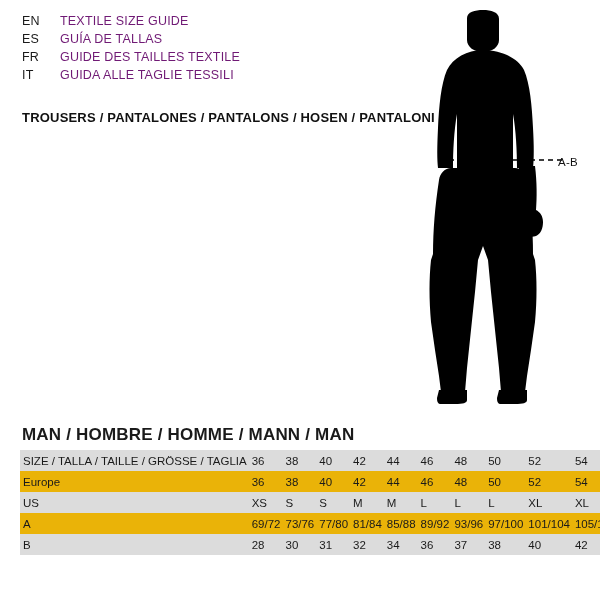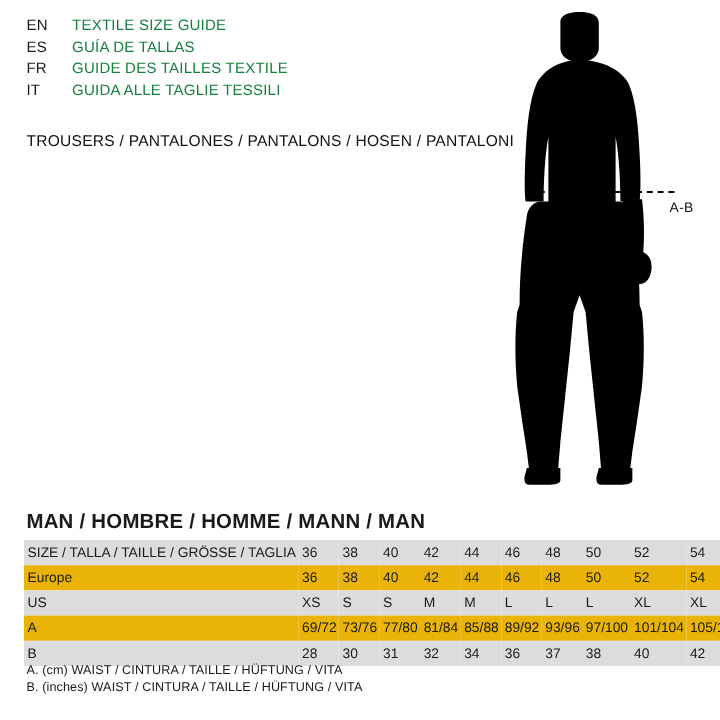--- a/index.html
+++ b/index.html
@@ -35,29 +35,29 @@
     height: 18px;
     font-size: 12.5px;
     letter-spacing: 0.2px;
   }
   .lang-code {
     width: 38px;
     flex: 0 0 38px;
     color: #1a1a1a;
   }
   .lang-text {
-    color: #15803d;
+    color: #701a75;
   }
 
   .title-main {
     position: absolute;
     left: 22px;
     top: 110px;
     font-size: 13px;
-    font-weight: normal;
+    font-weight: bold;
     letter-spacing: 0.2px;
     color: #111;
   }
 
   
   .figure-wrap {
     position: absolute;
     left: 395px;
     top: 10px;
     width: 200px;
@@ -65,21 +65,20 @@
   }
   .figure-svg { display: block; }
 
   .ab-label {
     position: absolute;
     left: 558px;
     top: 156px;
     font-size: 11.5px;
     color: #111;
     letter-spacing: 0.3px;
-    margin-top: 12px;
   }
 
   
   .table-title {
     position: absolute;
     left: 22px;
     top: 425px;
     font-size: 17px;
     font-weight: bold;
     letter-spacing: 0.2px;
@@ -267,18 +266,14 @@
         <td class="val">36</td>
         <td class="val">37</td>
         <td class="val">38</td>
         <td class="val">40</td>
         <td class="val">42</td>
 
       </tr>
     </tbody>
   </table>
 
-  <div class="footnotes">
-    <div>A. (cm) WAIST / CINTURA / TAILLE / HÜFTUNG / VITA</div>
-    <div>B. (inches) WAIST / CINTURA / TAILLE / HÜFTUNG / VITA</div>
-  </div>
 
 </div>
 
 </body></html>

